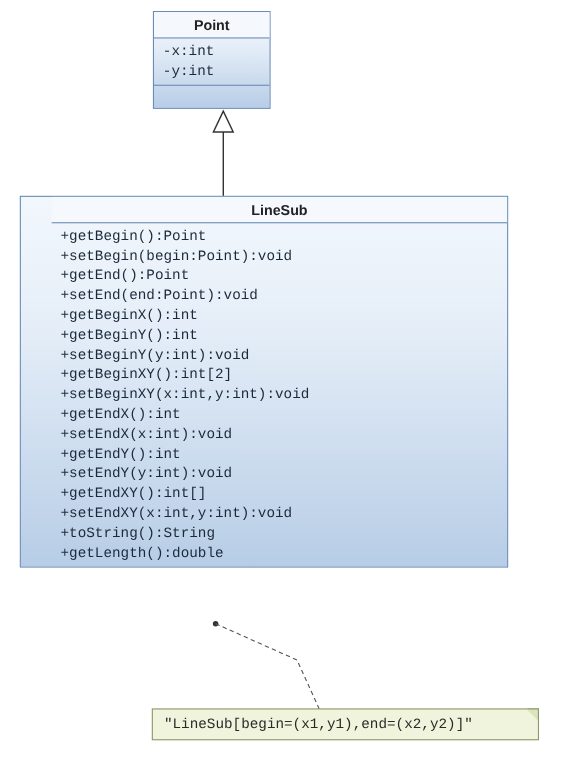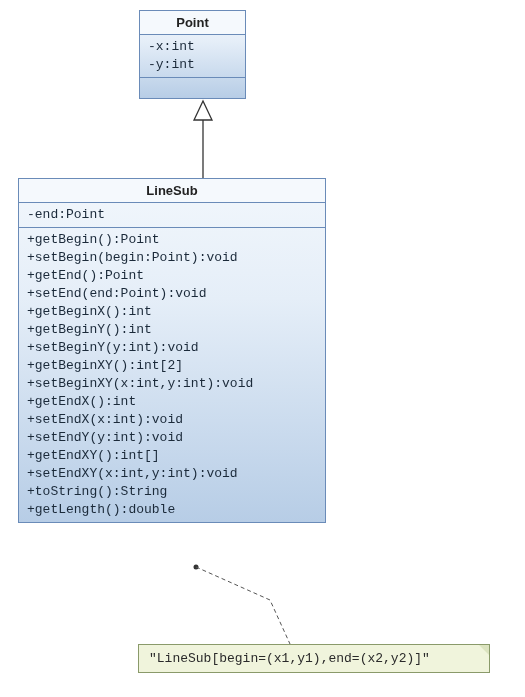--- a/index.html
+++ b/index.html
@@ -88,37 +88,35 @@
 
 <div class="uml-class" style="left:139px; top:10px; width:107px;">
   <div class="name-compartment">Point</div>
   <div class="attr-compartment">
     <div class="member">-x:int</div>
     <div class="member">-y:int</div>
   </div>
   <div class="attr-compartment last empty-compartment"></div>
 </div>
 
-<div class="uml-class" style="left:18px; top:178px; width:308px;">
+<div class="uml-class" style="left:18px; top:178px; width:444px;padding-left:28px;">
   <div class="name-compartment">LineSub</div>
-  <div class="attr-compartment">
-    <div class="member">-end:Point</div>
-  </div>
   <div class="op-compartment last">
     <div class="member">+getBegin():Point</div>
     <div class="member">+setBegin(begin:Point):void</div>
     <div class="member">+getEnd():Point</div>
     <div class="member">+setEnd(end:Point):void</div>
     <div class="member">+getBeginX():int</div>
     <div class="member">+getBeginY():int</div>
     <div class="member">+setBeginY(y:int):void</div>
     <div class="member">+getBeginXY():int[2]</div>
     <div class="member">+setBeginXY(x:int,y:int):void</div>
     <div class="member">+getEndX():int</div>
     <div class="member">+setEndX(x:int):void</div>
+    <div class="member">+getEndY():int</div>
     <div class="member">+setEndY(y:int):void</div>
     <div class="member">+getEndXY():int[]</div>
     <div class="member">+setEndXY(x:int,y:int):void</div>
     <div class="member">+toString():String</div>
     <div class="member">+getLength():double</div>
   </div>
 </div>
 
 <div class="note" style="left:138px; top:644px; width:330px;">
   <span>"LineSub[begin=(x1,y1),end=(x2,y2)]"</span>

